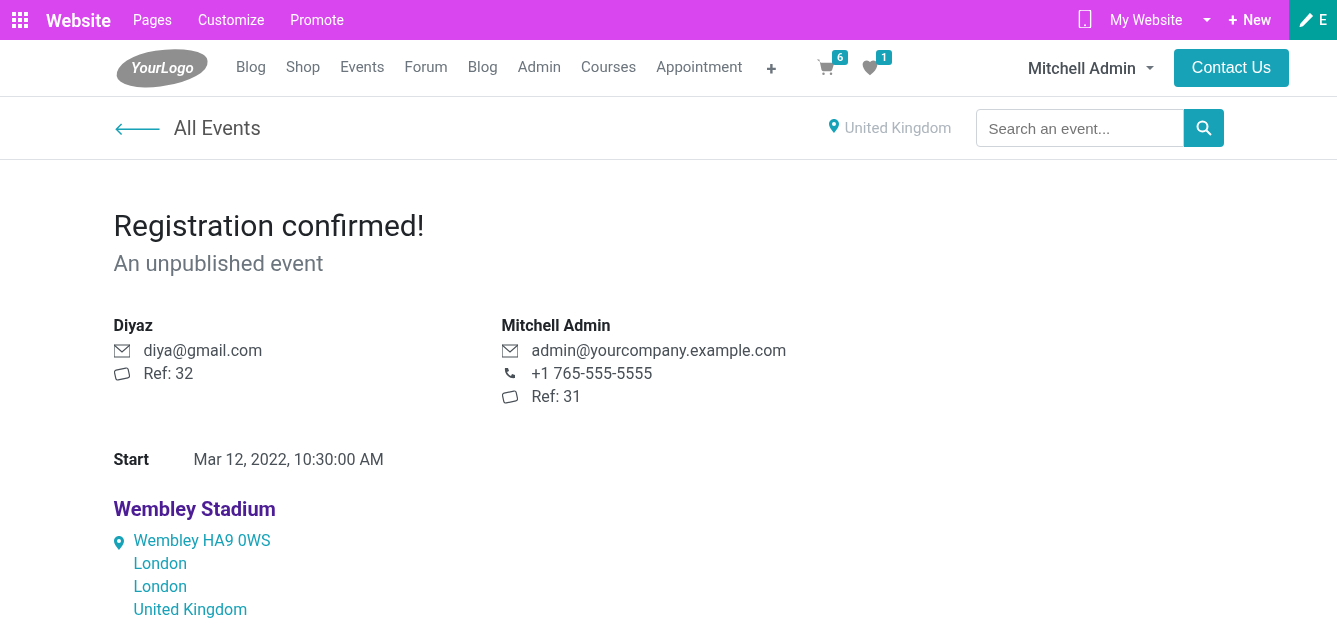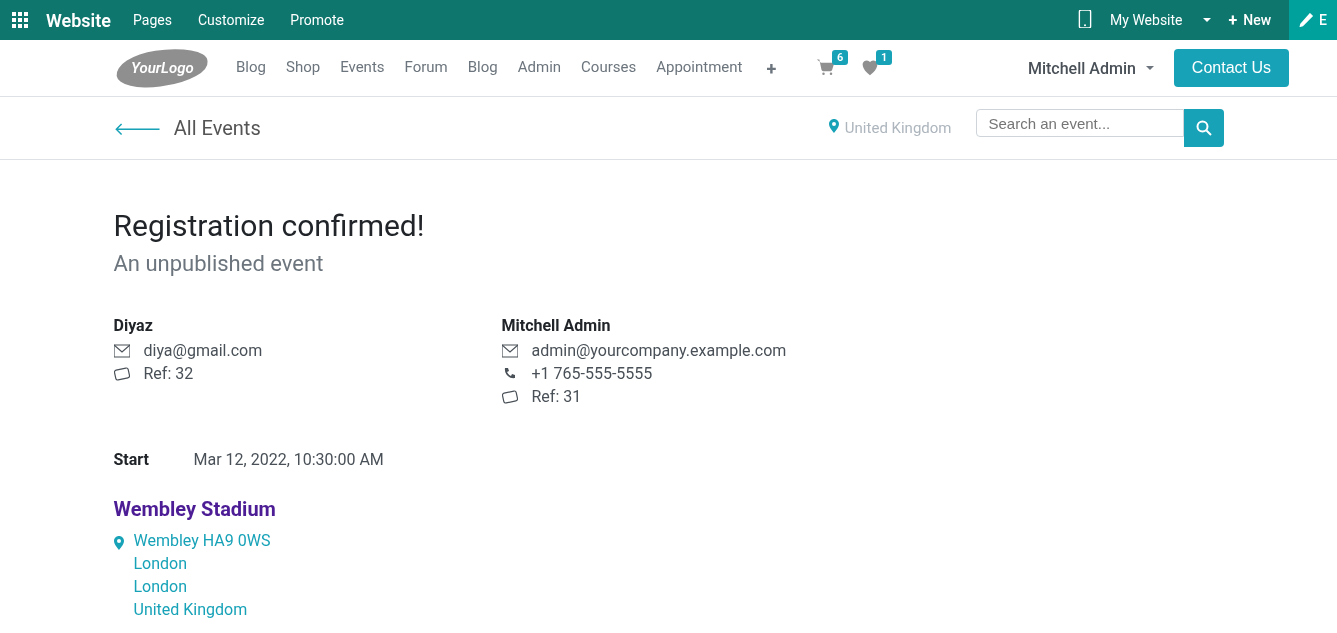--- a/index.html
+++ b/index.html
@@ -1,18 +1,18 @@
 <!DOCTYPE html>
 <html><head>
 <meta charset="utf-8">
 <style>
   * { box-sizing: border-box; margin: 0; padding: 0; }
   body { font-family: -apple-system, BlinkMacSystemFont, "Segoe UI", Roboto, "Helvetica Neue", Arial, sans-serif; font-size: 14px; color: #212529; background: #fff; }
   
-  .top-bar { background: #0f766e; height: 40px; display: flex; align-items: center; padding: 0 12px; color: #fff; }
+  .top-bar { background: #d946ef; height: 40px; display: flex; align-items: center; padding: 0 12px; color: #fff; }
   .top-bar-left { display: flex; align-items: center; gap: 18px; }
   .apps-grid { display: grid; grid-template-columns: repeat(3, 4px); grid-template-rows: repeat(3, 4px); gap: 2px; cursor: pointer; }
   .apps-grid span { background: #fff; width: 4px; height: 4px; }
   .app-title { font-size: 18px; font-weight: 600; cursor: pointer; }
   .top-menu { color: #fff; font-size: 14px; cursor: pointer; padding: 0 4px; }
   .top-bar-right { margin-left: auto; display: flex; align-items: center; gap: 18px; }
   .mobile-icon svg { width: 14px; height: 18px; fill: #fff; }
   .my-website { display: flex; align-items: center; gap: 20px; cursor: pointer; font-size: 14px; }
   .caret-down { width: 0; height: 0; border-left: 4px solid transparent; border-right: 4px solid transparent; border-top: 4px solid #fff; }
   .new-btn { display: flex; align-items: center; gap: 6px; cursor: pointer; font-size: 14px; font-weight: 500; }
@@ -37,21 +37,21 @@
   .contact-btn { background: #17a2b8; color: #fff; padding: 10px 18px; border-radius: 4px; font-size: 16px; font-weight: 500; cursor: pointer; border: none; }
   
   .sub-bar { border-bottom: 1px solid #dee2e6; padding: 12px 0; }
   .sub-bar-inner { max-width: 1140px; margin: 0 auto; padding: 0 15px; display: flex; align-items: center; }
   .back-link { display: flex; align-items: center; gap: 12px; color: #17a2b8; font-size: 18px; cursor: pointer; }
   .back-arrow { color: #17a2b8; font-size: 18px; }
   .back-text { color: #555; font-size: 20px; }
   .location-filter { margin-left: auto; display: flex; align-items: center; gap: 6px; color: #adb5bd; font-size: 15px; cursor: pointer; margin-right: 24px; }
   .pin-icon svg { width: 10px; height: 14px; fill: #17a2b8; }
   .search-group { display: flex; }
-  .search-input { width: 208px; height: 28px; border: 1px solid #ced4da; border-radius: 4px 0 0 4px; padding: 0 12px; font-size: 15px; outline: none; }
+  .search-input { width: 208px; height: 38px; border: 1px solid #ced4da; border-radius: 4px 0 0 4px; padding: 0 12px; font-size: 15px; outline: none; }
   .search-btn { width: 40px; height: 38px; background: #17a2b8; border: none; border-radius: 0 4px 4px 0; cursor: pointer; display:flex; align-items:center; justify-content:center; }
   .search-btn svg { width: 16px; height: 16px; fill: #fff; }
   
   .content { max-width: 1140px; margin: 0 auto; padding: 48px 15px 40px; }
   .page-title { font-size: 30px; font-weight: 400; color: #212529; margin-bottom: 8px; }
   .page-subtitle { font-size: 22px; color: #6c757d; margin-bottom: 40px; }
   
   .attendees { display: flex; gap: 48px; margin-bottom: 40px; }
   .attendee { flex: 0 0 auto; min-width: 340px; }
   .attendee-name { font-size: 16px; font-weight: 700; color: #212529; margin-bottom: 6px; }

